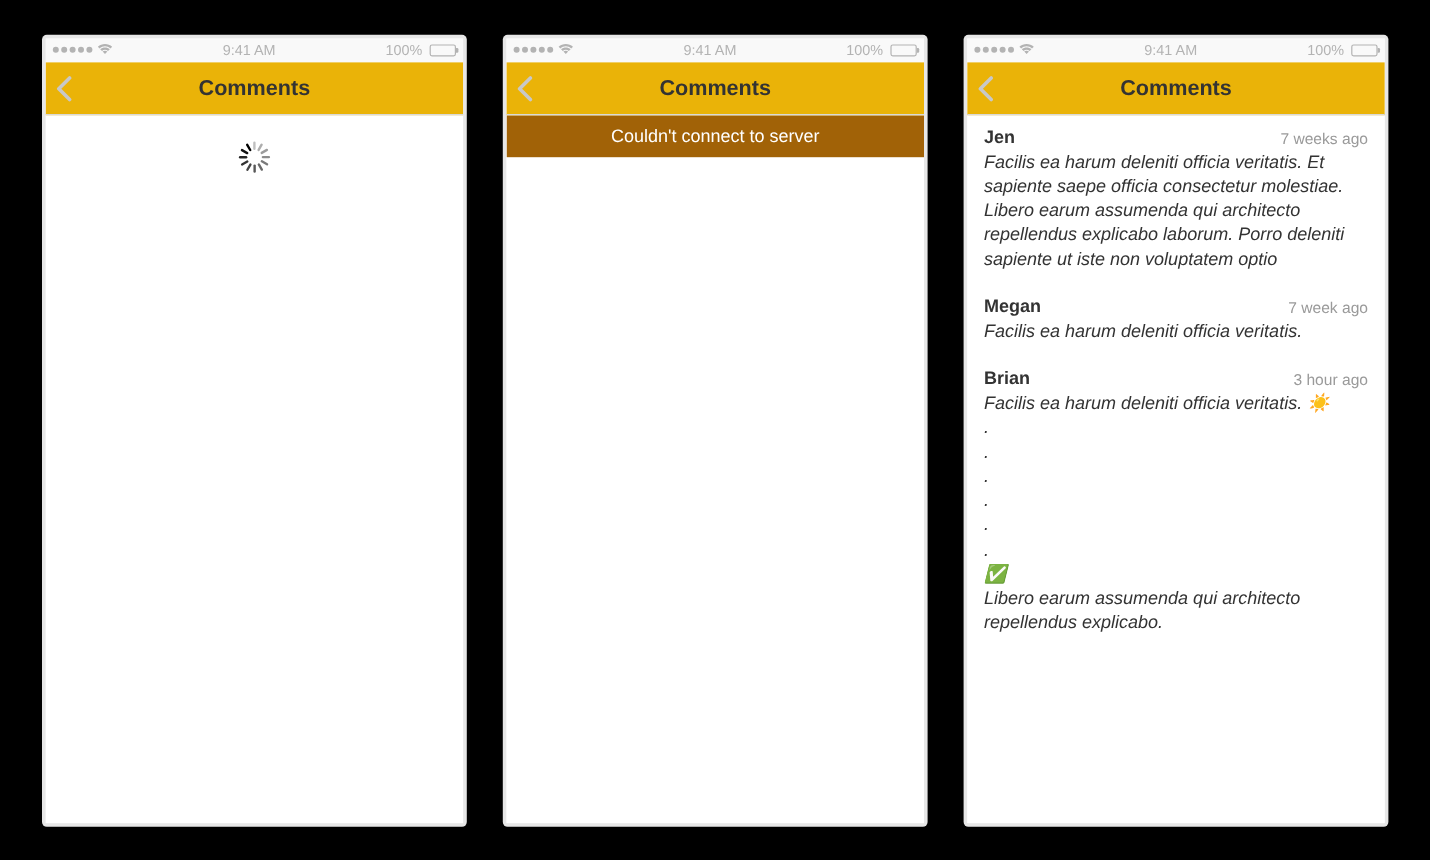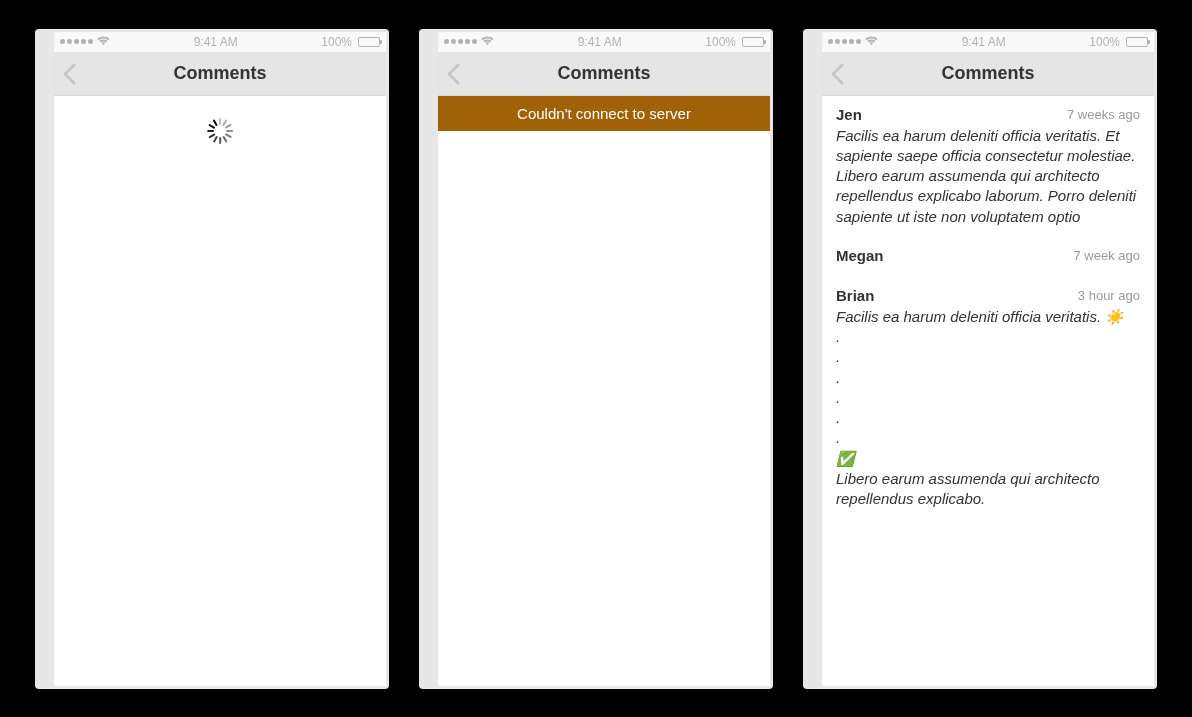--- a/index.html
+++ b/index.html
@@ -21,21 +21,20 @@
     padding: 3px;
     display: flex;
     flex-direction: column;
   }
   .screen {
     flex: 1;
     background: #f9f9f9;
     display: flex;
     flex-direction: column;
     overflow: hidden;
-    margin-left: 16px;
   }
   .status-bar {
     height: 20px;
     display: flex;
     align-items: center;
     justify-content: space-between;
     padding: 0 6px;
     font-size: 12px;
     color: #b3b3b3;
     background: #f9f9f9;
@@ -52,21 +51,21 @@
     content: ""; position: absolute; right: -3px; top: 2px;
     width: 2px; height: 4px; background: #b3b3b3; border-radius: 0 1px 1px 0;
   }
   .battery-fill { background: #b3b3b3; height: 100%; width: 100%; }
   .nav-bar {
     height: 44px;
     display: flex;
     align-items: center;
     position: relative;
     border-bottom: 1px solid #d9d9d9;
-    background: #e5e5e5;
+    background: #eab308;
   }
   .back-btn {
     position: absolute;
     left: 8px;
     top: 0;
     height: 44px;
     display: flex;
     align-items: center;
     color: #c8c8c8;
     cursor: pointer;
@@ -108,21 +107,21 @@
     font-size: 15px;
     text-align: center;
     padding: 9px 0;
   }
   .comment {
     padding: 10px 14px 10px 14px;
   }
   .comment-head {
     display: flex;
     justify-content: space-between;
-    align-items: center;
+    align-items: flex-end;
     margin-bottom: 3px;
   }
   .comment-author {
     font-weight: 700;
     font-size: 15px;
     color: #333;
   }
   .comment-time {
     font-size: 13px;
     color: #9a9a9a;
@@ -264,20 +263,21 @@
             <span class="comment-author">Jen</span>
             <span class="comment-time">7 weeks ago</span>
           </div>
           <div class="comment-body">Facilis ea harum deleniti officia veritatis. Et sapiente saepe officia consectetur molestiae. Libero earum assumenda qui architecto repellendus explicabo laborum. Porro deleniti sapiente ut iste non voluptatem optio</div>
         </div>
         <div class="comment">
           <div class="comment-head">
             <span class="comment-author">Megan</span>
             <span class="comment-time">7 week ago</span>
           </div>
+          <div class="comment-body">Facilis ea harum deleniti officia veritatis.</div>
         </div>
         <div class="comment">
           <div class="comment-head">
             <span class="comment-author">Brian</span>
             <span class="comment-time">3 hour ago</span>
           </div>
           <div class="comment-body">Facilis ea harum deleniti officia veritatis. ☀️
 .
 .
 .

